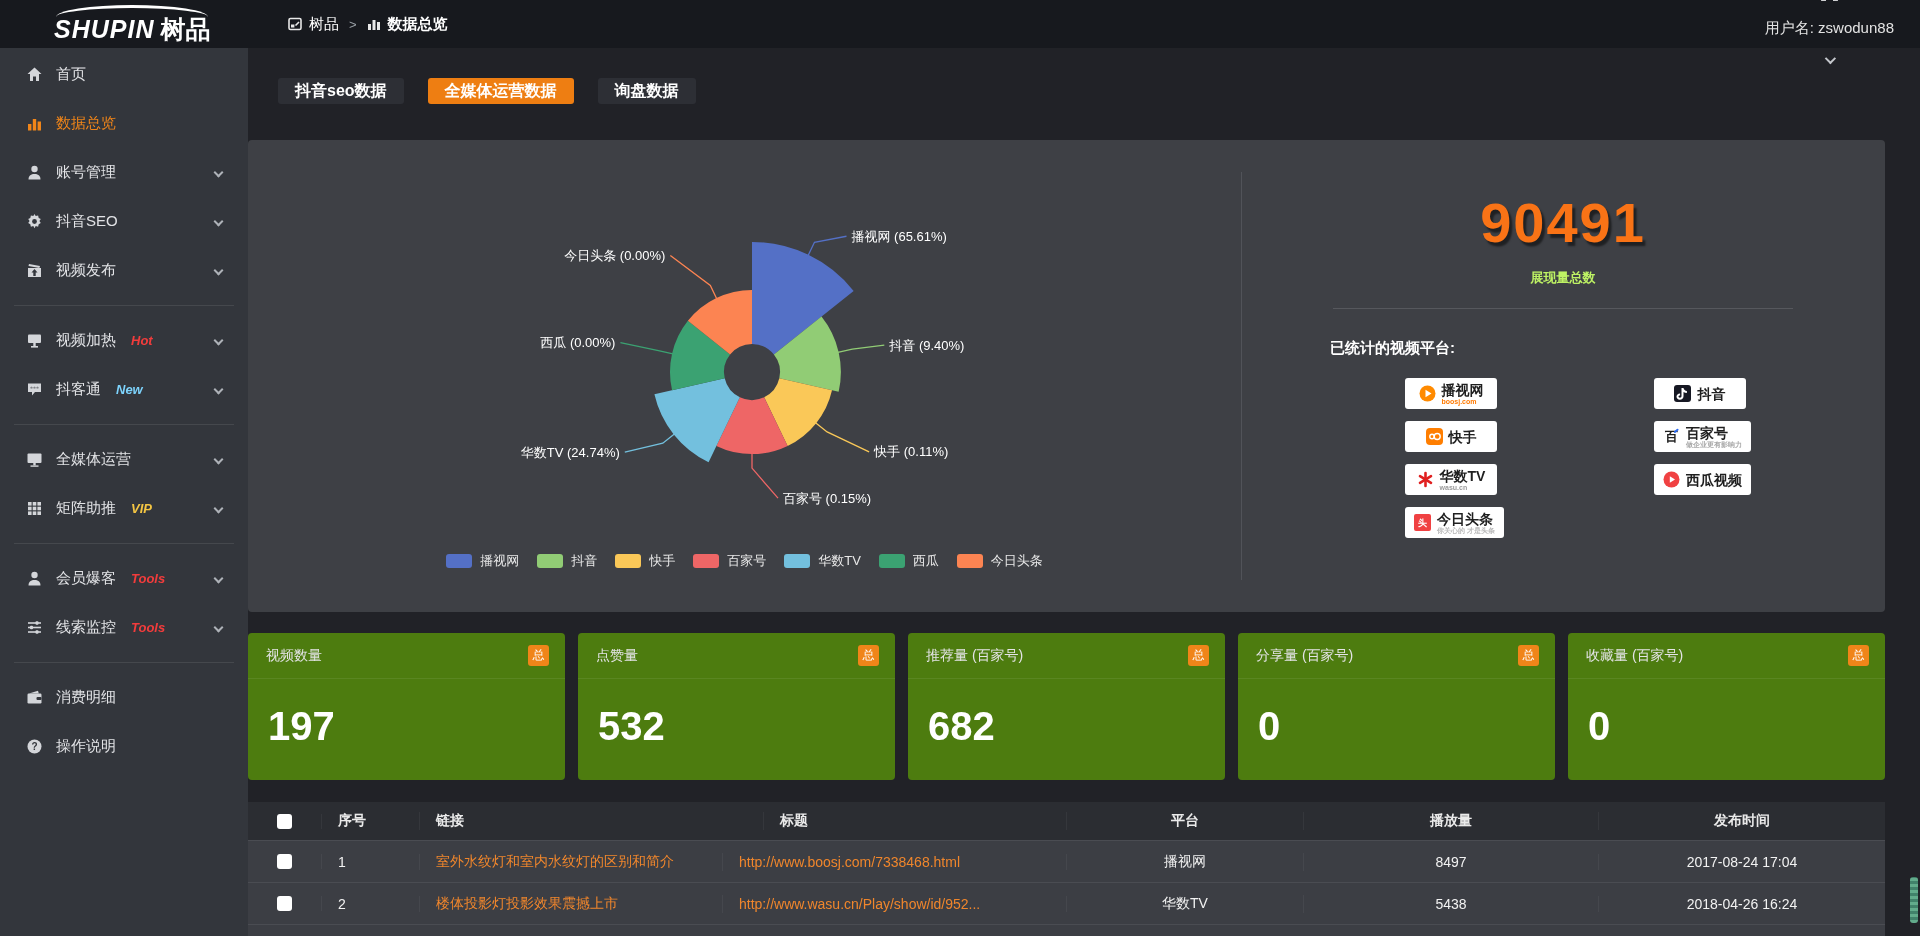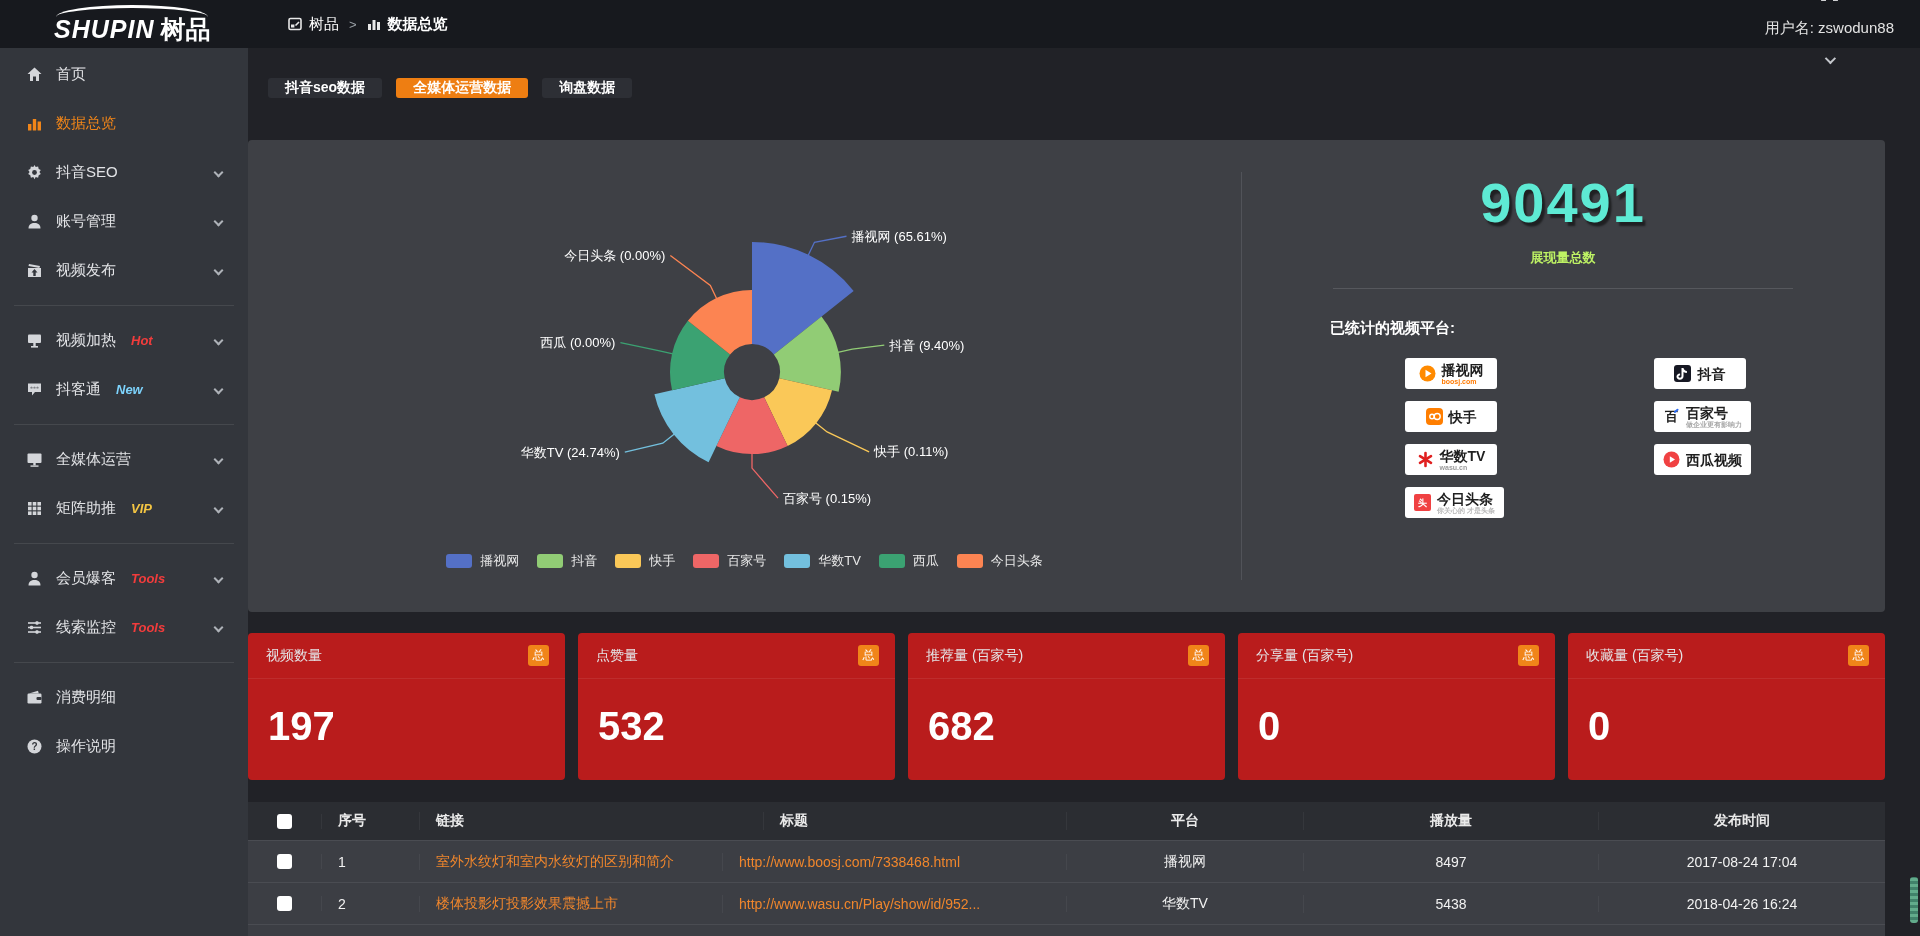--- a/index.html
+++ b/index.html
@@ -34,49 +34,49 @@
                color:#e2e3e6; font-size:15px; cursor:pointer; }
   .side-item .s-icon { width:17px; height:17px; display:flex; align-items:center; justify-content:center; color:#d4d6da; }
   .side-item.active, .side-item.active .s-icon { color:#f08519; }
   .side-badge { font-size:13px; font-weight:bold; font-style:italic; margin-left:2px; }
   .side-chev { margin-left:auto; width:7px; height:7px; border-right:2px solid #aeb2b8;
                border-bottom:2px solid #aeb2b8; transform:rotate(45deg); }
   .side-divider { height:1px; background:rgba(255,255,255,.09); margin:10px 14px; }
   
   .main { position:absolute; left:248px; top:48px; right:0; bottom:0; }
   .tabs { position:absolute; left:20px; top:30px; display:flex; gap:14px; }
-  .tab { height:20px; padding:0 17px; background:#2d2f35; color:#fff; font-size:14px; font-weight:bold;
-         border:none; border-radius:3px; cursor:pointer; font-family:inherit; }
+  .tab { height:26px; padding:0 17px; background:#2d2f35; color:#fff; font-size:16px; font-weight:bold;
+         border:none; border-radius:3px; cursor:pointer; font-family:inherit;margin-left:10px; }
   .tab.active { background:#ee7e12; }
   
   .chart-panel { position:absolute; left:0; top:92px; width:1637px; height:472px;
                  background:#3e4045; border-radius:4px; }
   #pie-svg { position:absolute; left:0; top:0; }
   .legend { position:absolute; left:0; top:412px; width:993px; display:flex; justify-content:center;
             gap:18px; align-items:center; }
   .legend-item { display:flex; align-items:center; gap:8px; cursor:pointer; }
   .legend-swatch { width:26px; height:14px; border-radius:3px; }
   .legend-label { font-size:13px; color:#e8e8e8; }
   .vdiv { position:absolute; left:993px; top:32px; height:408px; border-left:1px solid #515359; }
   .summary { position:absolute; left:993px; top:0; width:644px; height:472px; }
-  .total { text-align:center; margin-top:30px; font-size:56px; font-weight:bold; color:#5eead4;
+  .total { text-align:center; margin-top:50px; font-size:56px; font-weight:bold; color:#f97316;
            letter-spacing:2px; text-shadow:3px 4px 2px rgba(0,0,0,.5); }
   .total-label { text-align:center; margin-top:14px; font-size:13px; font-weight:bold; color:#bef264; }
   .hline { width:460px; height:1px; background:#56585d; margin:21px auto 0; }
   .plat-title { margin:30px 0 0 89px; font-size:15px; font-weight:bold; color:#ffffff; }
   .plat-grid { margin:20px 0 0 164px; display:flex; gap:150px; }
   .plat-col { display:flex; flex-direction:column; gap:12px; align-items:flex-start; }
   .pbadge { background:#fff; border-radius:3px; height:31px; min-width:92px; padding:0 9px;
             display:flex; align-items:center; justify-content:center; gap:6px; }
   .pbadge .ptxt { display:flex; flex-direction:column; line-height:1; }
   .pname { font-size:14px; font-weight:bold; color:#1f1f1f; white-space:nowrap; }
   .psub { font-size:7px; font-weight:bold; margin-top:1px; }
   
   .cards { position:absolute; left:0; top:585px; width:1637px; height:147px; display:flex; gap:13px; }
-  .card { flex:1; background:#b91c1c; border-radius:4px; overflow:hidden; }
+  .card { flex:1; background:#4d7c0f; border-radius:4px; overflow:hidden; }
   .card-head { height:46px; display:flex; align-items:center; justify-content:space-between;
                padding:0 16px 0 18px; border-bottom:1px solid rgba(255,255,255,.08); }
   .card-label { font-size:14px; color:#e4e4e6; }
   .card-badge { width:21px; height:21px; background:#f08519; color:#fff; font-size:12px;
                 border-radius:3px; display:flex; align-items:center; justify-content:center; }
   .card-value { padding:25px 20px; font-size:40px; font-weight:600; color:#fff; }
   
   .table { position:absolute; left:0; top:754px; width:1637px; }
   .t-row { display:flex; align-items:center; }
   .t-head { background:#2b2d32; height:38px; }
@@ -157,35 +157,35 @@
             <rect x="2" y="9" width="3.4" height="6.5" fill="currentColor"></rect>
             <rect x="6.8" y="4" width="3.4" height="11.5" fill="currentColor"></rect>
             <rect x="11.6" y="6.5" width="3.4" height="9" fill="currentColor"></rect>
           </svg>
         </span>
         <span>数据总览</span>
       </li>
       <li class="side-item">
         <span class="s-icon">
           <svg width="17" height="17" viewBox="0 0 17 17">
+            <circle cx="8.5" cy="5" r="3.2" fill="currentColor"></circle>
+            <path d="M2.5 15.5 c0-4 2.6-5.5 6-5.5 s6 1.5 6 5.5 Z" fill="currentColor"></path>
+          </svg>
+        </span>
+        <span>账号管理</span>
+        <span class="side-chev"></span>
+      </li>
+      <li class="side-item">
+        <span class="s-icon">
+          <svg width="17" height="17" viewBox="0 0 17 17">
             <path d="M8.5 1 l1.2 2.1 2.4-.6.6 2.4 2.1 1.2-1.4 2 1.4 2-2.1 1.2-.6 2.4-2.4-.6-1.2 2.1-1.2-2.1-2.4.6-.6-2.4-2.1-1.2 1.4-2-1.4-2 2.1-1.2.6-2.4 2.4.6 Z" fill="currentColor"></path>
             <circle cx="8.5" cy="8.5" r="2.4" fill="#33363c"></circle>
           </svg>
         </span>
         <span>抖音SEO</span>
-        <span class="side-chev"></span>
-      </li>
-      <li class="side-item">
-        <span class="s-icon">
-          <svg width="17" height="17" viewBox="0 0 17 17">
-            <circle cx="8.5" cy="5" r="3.2" fill="currentColor"></circle>
-            <path d="M2.5 15.5 c0-4 2.6-5.5 6-5.5 s6 1.5 6 5.5 Z" fill="currentColor"></path>
-          </svg>
-        </span>
-        <span>账号管理</span>
         <span class="side-chev"></span>
       </li>
       <li class="side-item">
         <span class="s-icon">
           <svg width="17" height="17" viewBox="0 0 17 17">
             <path d="M2 6 H15 V15 H2 Z" fill="currentColor"></path>
             <path d="M3 2 L14 4 L13.4 6 L2.5 4 Z" fill="currentColor"></path>
             <path d="M8.5 7 L11.5 10.5 H9.7 V14 H7.3 V10.5 H5.5 Z" fill="#33363c"></path>
           </svg>
         </span>

